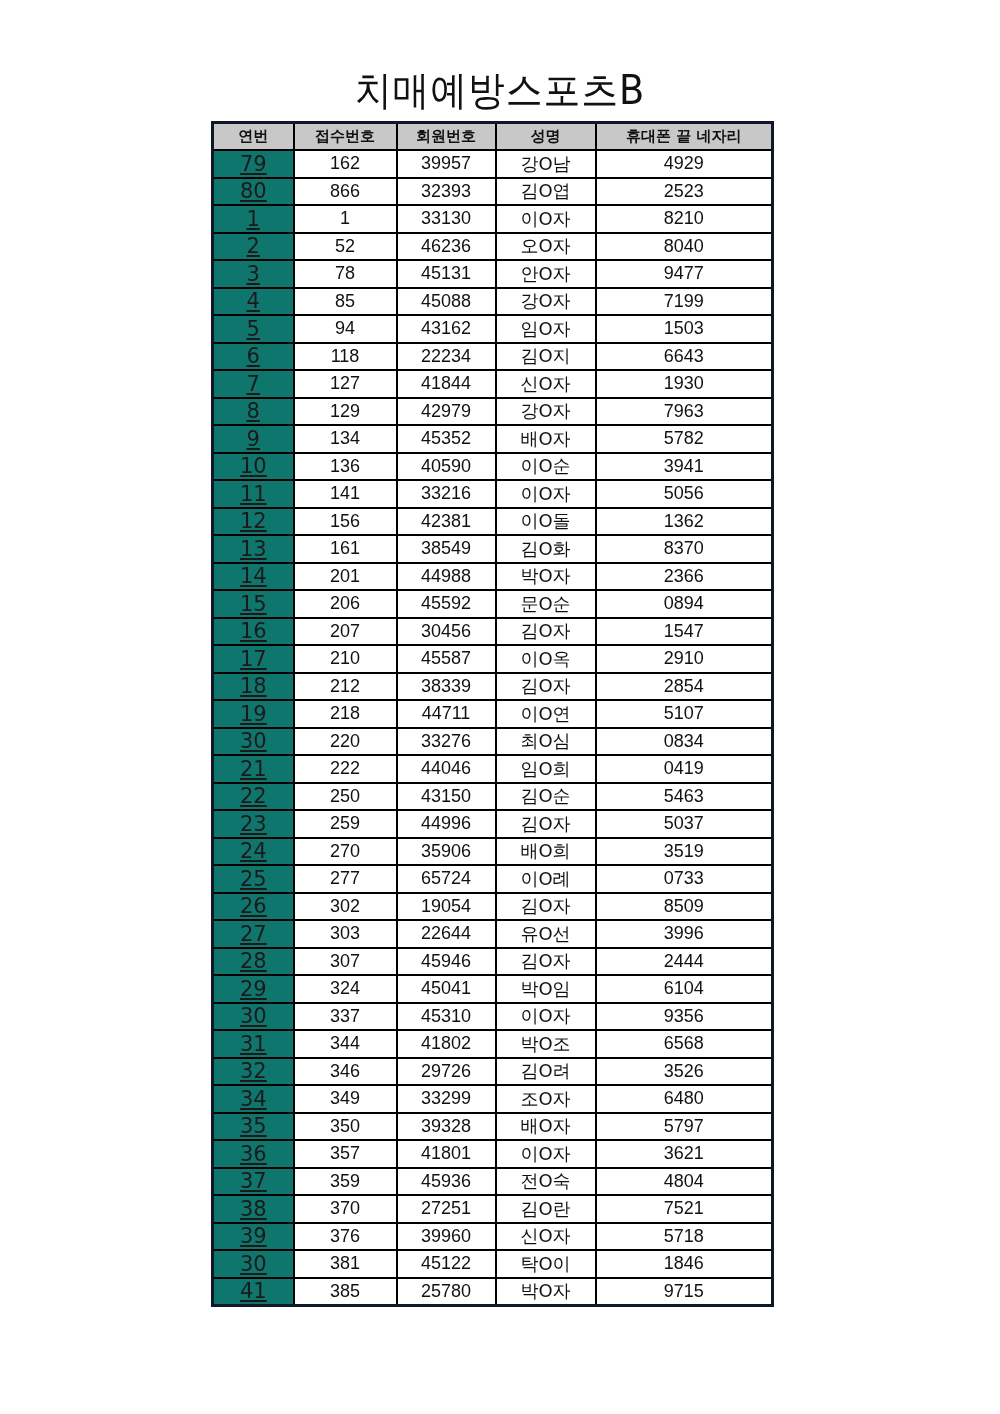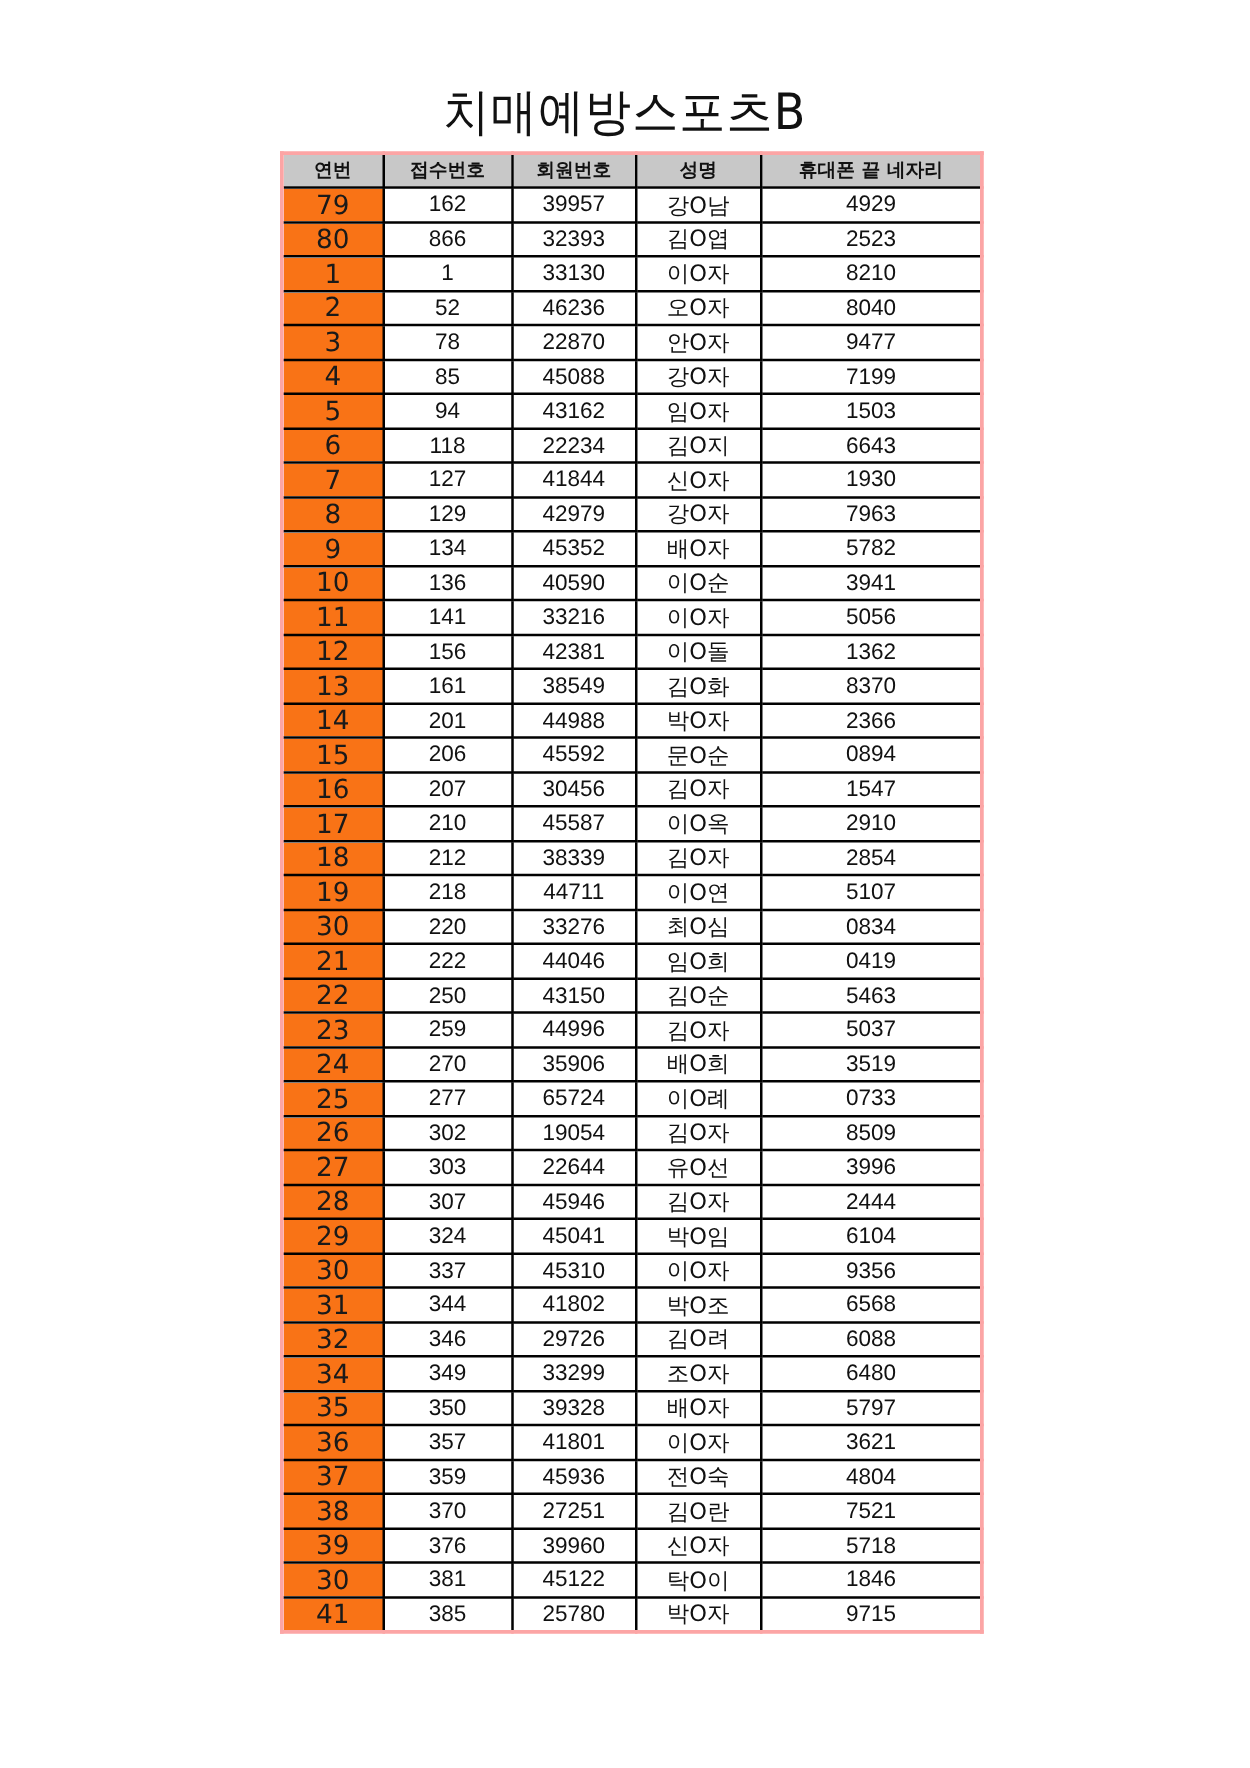--- a/index.html
+++ b/index.html
@@ -23,26 +23,26 @@
       text-align: center;
       font-family: "DejaVu Sans", sans-serif;
       font-size: 40px;
       line-height: 56px;
       color: #111111;
       letter-spacing: 1px;
       transform: scaleX(0.92);
     }
     table.roster {
       position: absolute;
-      left: 224px;
+      left: 211px;
       top: 121px;
       width: 560px;
       border-collapse: collapse;
       table-layout: fixed;
-      border: 3px solid #fca5a5;
+      border: 3px solid #0f172a;
     }
     table.roster col.c0 { width: 81px; }
     table.roster col.c1 { width: 103px; }
     table.roster col.c2 { width: 99px; }
     table.roster col.c3 { width: 100px; }
     table.roster col.c4 { width: 177px; }
     table.roster th, table.roster td {
       border: 2px solid #000000;
       padding: 0;
       text-align: center;
@@ -58,25 +58,26 @@
       font-size: 15px;
       color: #111111;
     }
     table.roster td {
       height: 25.5px;
       font-size: 18px;
       color: #111111;
       background: #ffffff;
     }
     table.roster td.seq {
-      background: #f97316;
+      background: #0f766e;
       font-family: "DejaVu Sans", sans-serif;
       font-size: 21px;
       color: #1a1a1a;
       transform-origin: center;
+      text-decoration: underline;
     }
     table.roster td.name {
       font-family: "DejaVu Sans", sans-serif;
       font-size: 18px;
     }
   </style>
 </head>
 <body>
 
 <div class="title">치매예방스포츠B</div>
@@ -123,21 +124,21 @@
       <tr>
         <td class="seq">2</td>
         <td>52</td>
         <td>46236</td>
         <td class="name">오O자</td>
         <td>8040</td>
       </tr>
       <tr>
         <td class="seq">3</td>
         <td>78</td>
-        <td>22870</td>
+        <td>45131</td>
         <td class="name">안O자</td>
         <td>9477</td>
       </tr>
       <tr>
         <td class="seq">4</td>
         <td>85</td>
         <td>45088</td>
         <td class="name">강O자</td>
         <td>7199</td>
       </tr>
@@ -328,21 +329,21 @@
         <td>344</td>
         <td>41802</td>
         <td class="name">박O조</td>
         <td>6568</td>
       </tr>
       <tr>
         <td class="seq">32</td>
         <td>346</td>
         <td>29726</td>
         <td class="name">김O려</td>
-        <td>6088</td>
+        <td>3526</td>
       </tr>
       <tr>
         <td class="seq">34</td>
         <td>349</td>
         <td>33299</td>
         <td class="name">조O자</td>
         <td>6480</td>
       </tr>
       <tr>
         <td class="seq">35</td>

